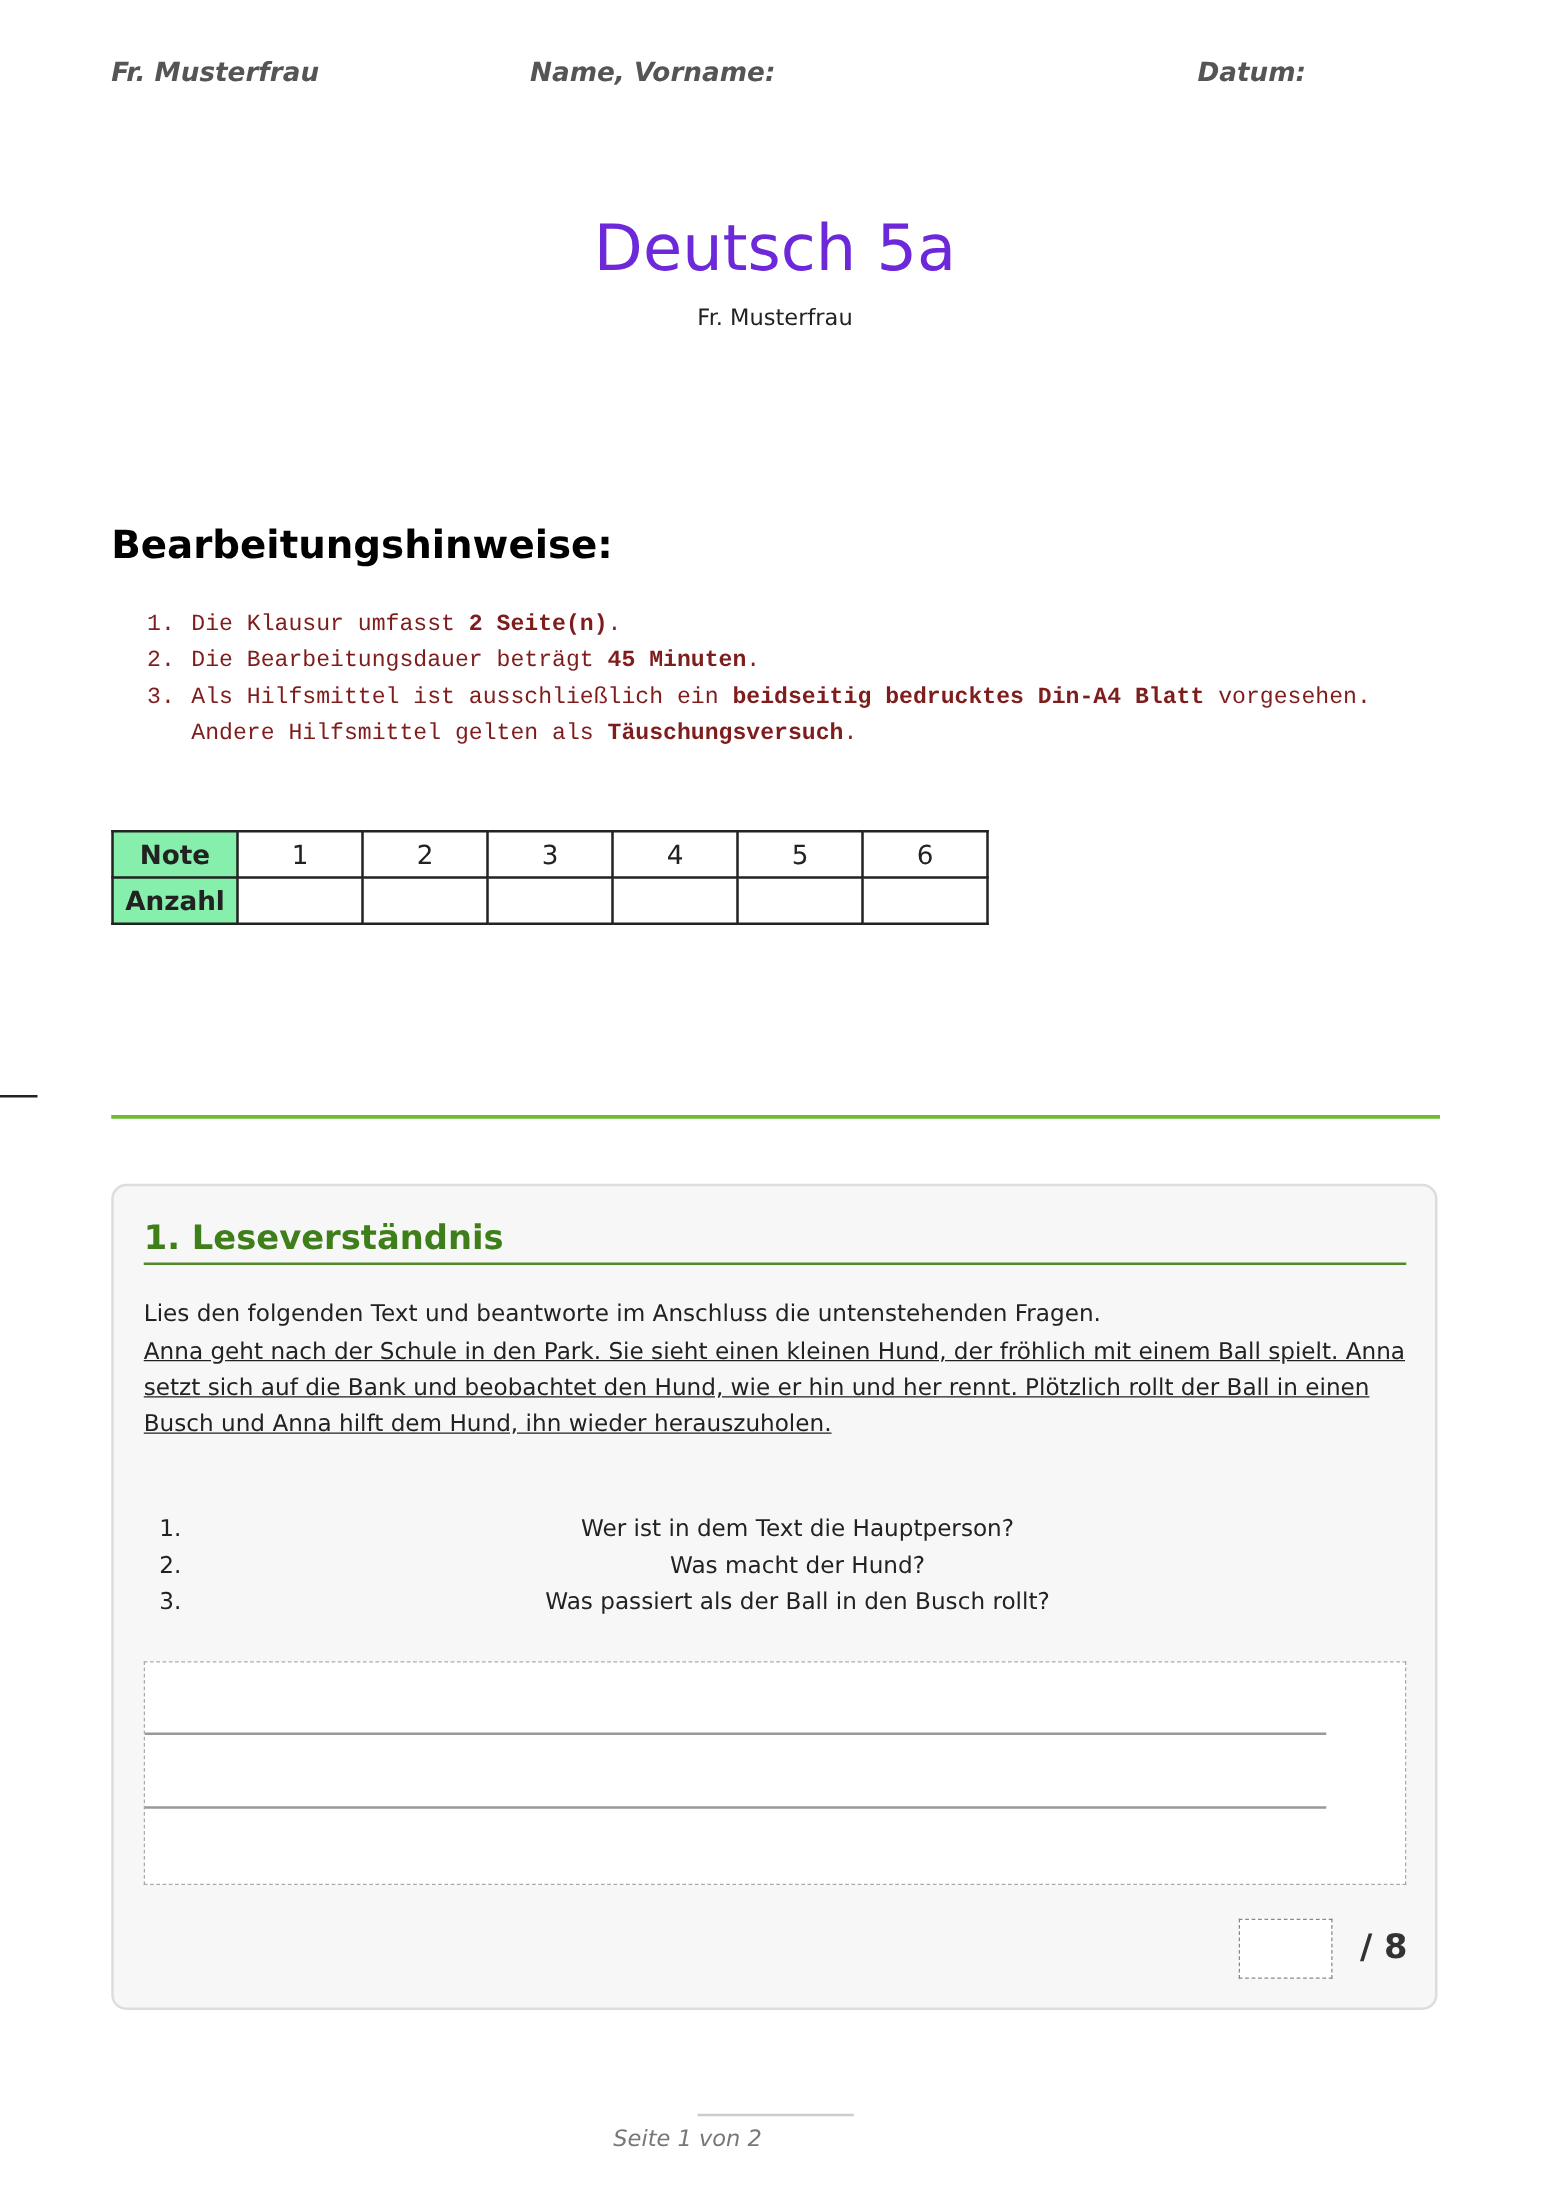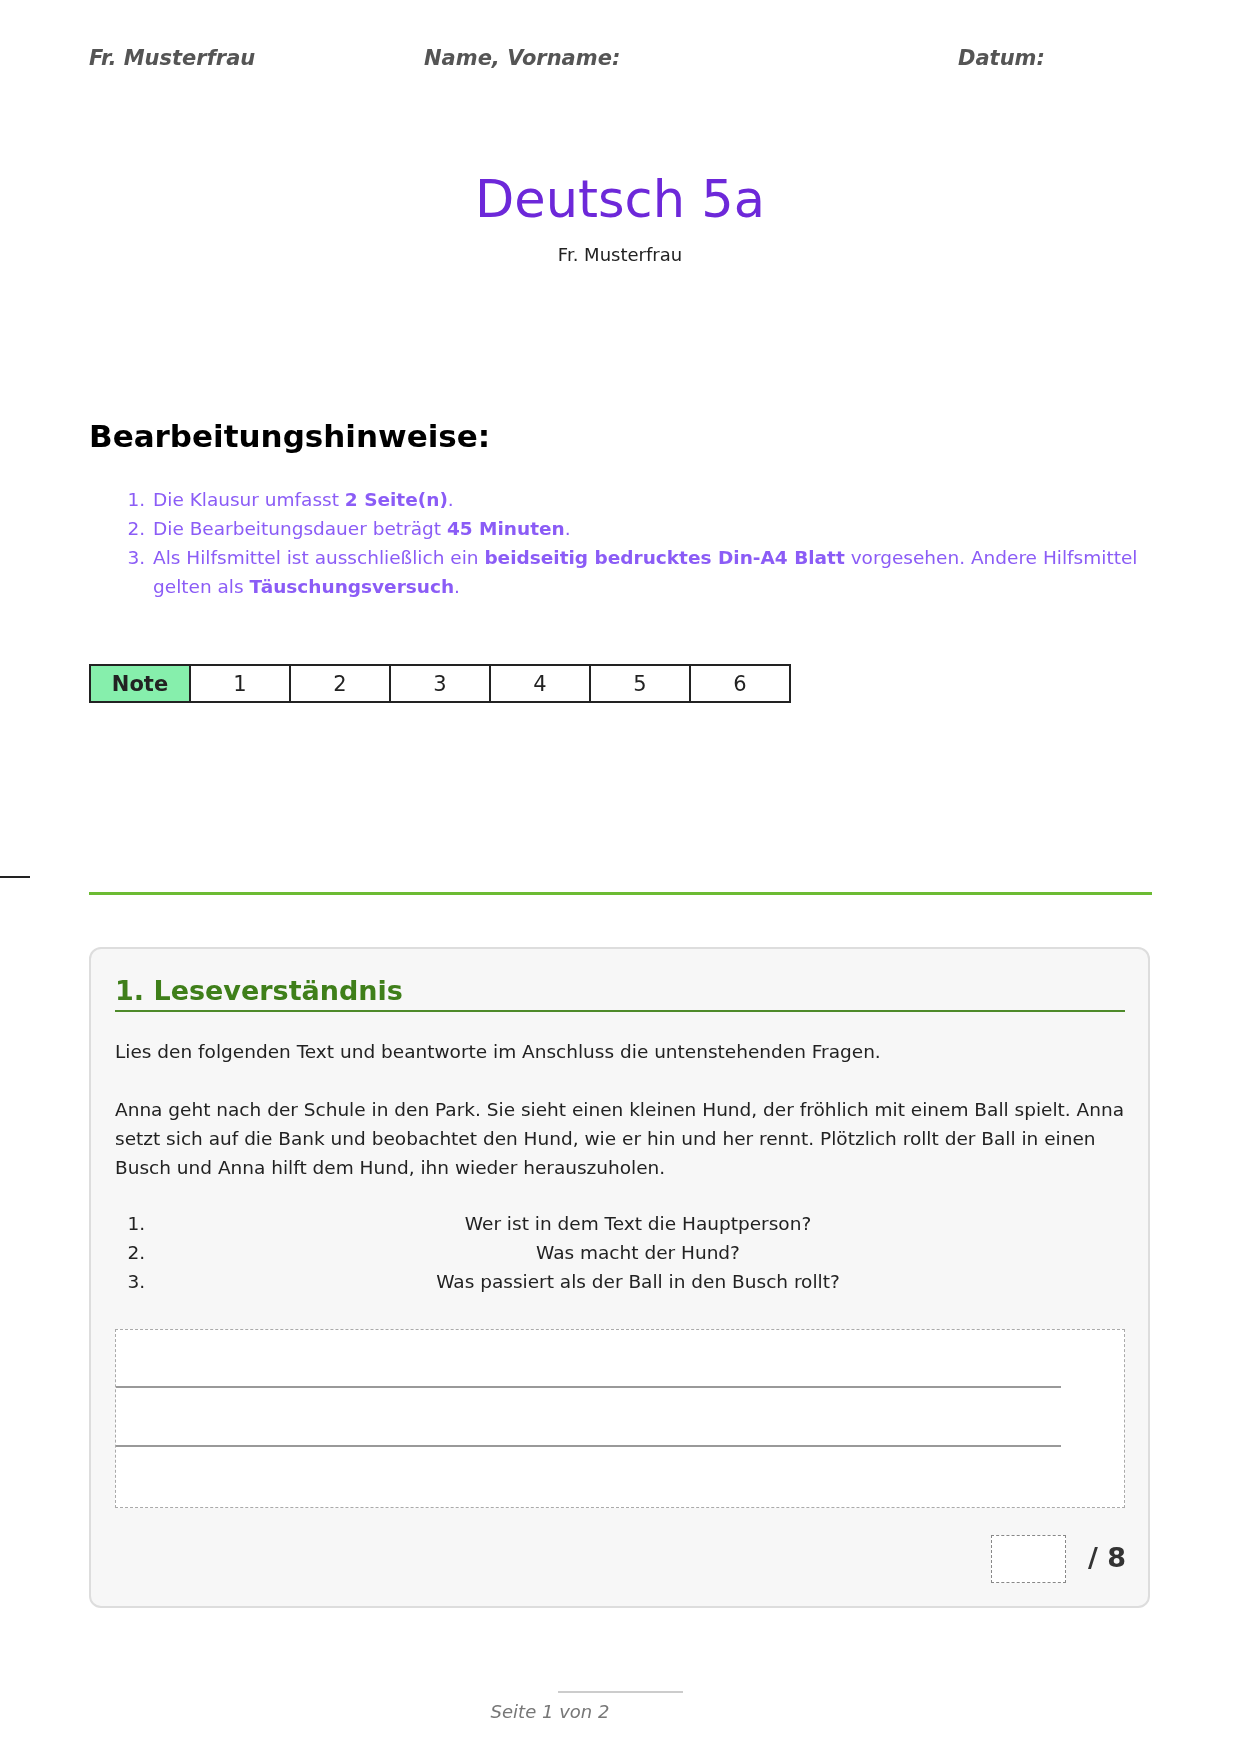--- a/index.html
+++ b/index.html
@@ -10,41 +10,41 @@
   .hdr { font-style: italic; font-weight: bold; font-size: 21px; color: #555555; top: 46px; }
   #hdr-teacher { left: 89px; }
   #hdr-name { left: 424px; text-align: center; }
   #hdr-date { left: 958px; }
 
   #title { left: 0; width: 1240px; text-align: center; top: 170px; font-size: 51px; color: #6d28d9; }
   #subtitle { left: 0; width: 1240px; text-align: center; top: 244px; font-size: 18px; color: #222; }
 
   #hints-title { left: 89px; top: 418px; font-size: 31px; font-weight: bold; color: #000000; }
   #hints-list { left: 89px; top: 485px; width: 1060px; margin: 0; padding: 0 0 0 62px;
-                font-size: 18.5px; line-height: 29px; color: #8b5cf6; box-sizing: border-box; }
+                font-size: 18.5px; line-height: 29px; color: #7f1d1d; box-sizing: border-box; font-family: Liberation Mono, monospace; }
   #hints-list li { padding-left: 2px; }
   #hints-list b { font-weight: bold; }
 
   #grade-table { left: 89px; top: 664px; border-collapse: collapse; font-size: 21px; }
   #grade-table td { border: 2px solid #222; text-align: center; width: 98px; padding: 0; color: #222; }
   #grade-table td.rh { background: #86efac; font-weight: bold; width: 98px; line-height: 22px; }
   #grade-table tr.r1 td { height: 35px; }
   #grade-table tr.r2 td { height: 59px; }
   #grade-table tr.r3 td { height: 35px; }
 
   #margin-mark { left: 0; top: 876px; width: 30px; height: 2px; background: #222; }
   #green-rule { left: 89px; top: 892px; width: 1063px; height: 3px; background: #6cbb33; }
 
   #task-box { left: 89px; top: 947px; width: 1061px; height: 661px; background: #f7f7f7;
               border: 2px solid #dddddd; border-radius: 12px; box-sizing: border-box; }
   #task-title { left: 115px; top: 975px; font-size: 27px; font-weight: bold; color: #3f7f1a; }
   #task-underline { left: 115px; top: 1010px; width: 1010px; height: 2px; background: #4e8a2a; }
   .body-text { font-size: 18.5px; line-height: 29px; color: #222; }
   #task-intro { left: 115px; top: 1037px; width: 1010px; }
-  #task-passage { left: 115px; top: 1095px; width: 1010px; }
+  #task-passage { left: 115px; top: 1067px; width: 1010px; text-decoration: underline; }
   #task-questions { left: 115px; top: 1209px; width: 1010px; margin: 0; padding: 0 0 0 36px; box-sizing: border-box; text-align: center; }
 
   #answer-box { left: 115px; top: 1329px; width: 1010px; height: 179px; background: #ffffff;
                 border: 1.5px dashed #aaaaaa; box-sizing: border-box; }
   .answer-line { left: 116px; width: 945px; height: 2px; background: #999999; }
   #answer-line-1 { top: 1386px; }
   #answer-line-2 { top: 1445px; }
 
   #score-box { left: 991px; top: 1535px; width: 75px; height: 48px; background: #ffffff;
                border: 1.5px dashed #888888; box-sizing: border-box; }
@@ -75,20 +75,29 @@
   <tbody>
       <tr class="r1">
     <td class="rh">Note</td>
     <td>1</td>
     <td>2</td>
     <td>3</td>
     <td>4</td>
     <td>5</td>
     <td>6</td>
   </tr>
+  <tr class="r3">
+    <td class="rh">Anzahl</td>
+    <td></td>
+    <td></td>
+    <td></td>
+    <td></td>
+    <td></td>
+    <td></td>
+  </tr>
 </tbody>
   </table>
 
 <div class="abs" id="margin-mark"></div>
 <div class="abs" id="green-rule"></div>
 
 <div class="abs" id="task-box"></div>
 <div class="abs" id="task-title">1. Leseverständnis</div>
 <div class="abs" id="task-underline"></div>
 <div class="abs body-text" id="task-intro">Lies den folgenden Text und beantworte im Anschluss die untenstehenden Fragen.</div>

